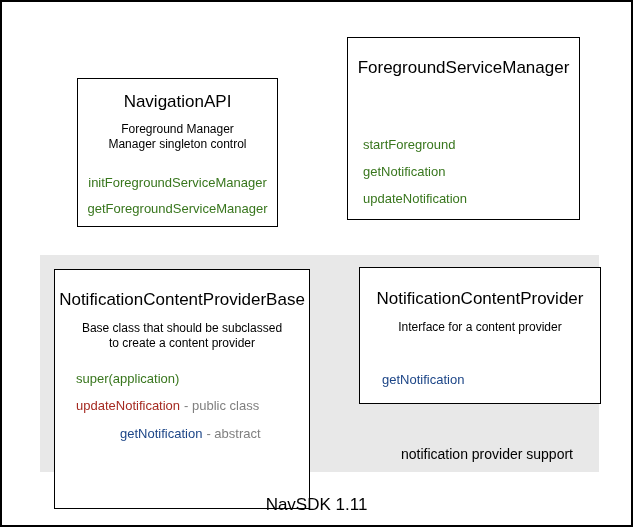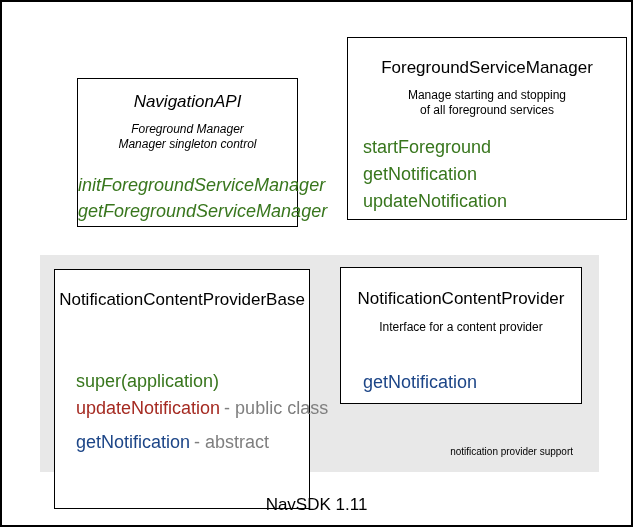--- a/index.html
+++ b/index.html
@@ -29,42 +29,42 @@
     width: 559px;
     height: 217px;
     background: var(--panel-gray);
   }
   .box {
     position: absolute;
     background: #ffffff;
     border: 1.5px solid var(--ink);
     box-sizing: border-box;
   }
-  #box-nav  { left: 75px;  top: 76px;  width: 221px; height: 149px; font-style: italic; }
-  #box-fsm  { left: 345px; top: 35px;  width: 280px; height: 183px; }
+  #box-nav  { left: 75px;  top: 76px;  width: 201px; height: 149px; }
+  #box-fsm  { left: 345px; top: 35px;  width: 233px; height: 183px; }
   #box-ncpb { left: 52px;  top: 267px; width: 256px; height: 240px; }
-  #box-ncp  { left: 338px; top: 265px; width: 242px; height: 137px; }
+  #box-ncp  { left: 357px; top: 265px; width: 242px; height: 137px; }
 
   .box-title {
     position: absolute;
     left: 0; right: 0;
     text-align: center;
     font-size: 17px;
     white-space: nowrap;
   }
   .box-desc {
     position: absolute;
     left: 0; right: 0;
     text-align: center;
     font-size: 12px;
     line-height: 15px;
   }
   .method {
     position: absolute;
-    font-size: 18px;
+    font-size: 13px;
     white-space: nowrap;
   }
   .method.centered { left: 0; right: 0; text-align: center; }
   .green { color: var(--green); }
   .red   { color: var(--red); }
   .blue  { color: var(--blue); }
   .note  { color: var(--note-gray); margin-left: 4px; }
 
   
   #box-nav  .box-title { top: 13px; }
@@ -77,32 +77,32 @@
   #box-fsm  .method { left: 15px; }
   #box-fsm  .m1 { top: 99px; }
   #box-fsm  .m2 { top: 126px; }
   #box-fsm  .m3 { top: 153px; }
 
   #box-ncpb .box-title { top: 20px; }
   #box-ncpb .box-desc  { top: 51px; }
   #box-ncpb .method { left: 21px; }
   #box-ncpb .m1 { top: 101px; }
   #box-ncpb .m2 { top: 128px; }
-  #box-ncpb .m3 { top: 162px; }
+  #box-ncpb .m3 { top: 156px; margin-left: 44px; }
 
   #box-ncp  .box-title { top: 21px; }
   #box-ncp  .box-desc  { top: 52px; }
   #box-ncp  .method { left: 22px; }
   #box-ncp  .m1 { top: 104px; }
 
   .panel-label {
     position: absolute;
     top: 444px;
     right: 58px;
-    font-size: 10px;
+    font-size: 14px;
     white-space: nowrap;
   }
   .caption {
     position: absolute;
     top: 493px;
     left: 0;
     width: 100%;
     text-align: center;
     font-size: 17px;
   }
@@ -119,31 +119,31 @@
     <div class="box-desc">
       <div>Foreground Manager</div>
       <div>Manager singleton control</div>
     </div>
     <div class="method centered green m2">getForegroundServiceManager</div>
     <div class="method centered green m1">initForegroundServiceManager</div>
   </div>
 
   <div class="box" id="box-fsm">
     <div class="box-title">ForegroundServiceManager</div>
-    <div class="box-desc">
-      <div>Manage starting and stopping</div>
-      <div>of all foreground services</div>
-    </div>
     <div class="method green m1">startForeground</div>
     <div class="method green m2">getNotification</div>
     <div class="method green m3">updateNotification</div>
   </div>
 
   <div class="box" id="box-ncpb">
     <div class="box-title">NotificationContentProviderBase</div>
+    <div class="box-desc">
+      <div>Base class that should be subclassed</div>
+      <div>to create a content provider</div>
+    </div>
     <div class="method m1 green">super(application)</div>
     <div class="method m2">
       <span class="red">updateNotification</span><span class="note">- public class</span>
     </div>
     <div class="method m3">
       <span class="blue">getNotification</span><span class="note">- abstract</span>
     </div>
   </div>
 
   <div class="box" id="box-ncp">

